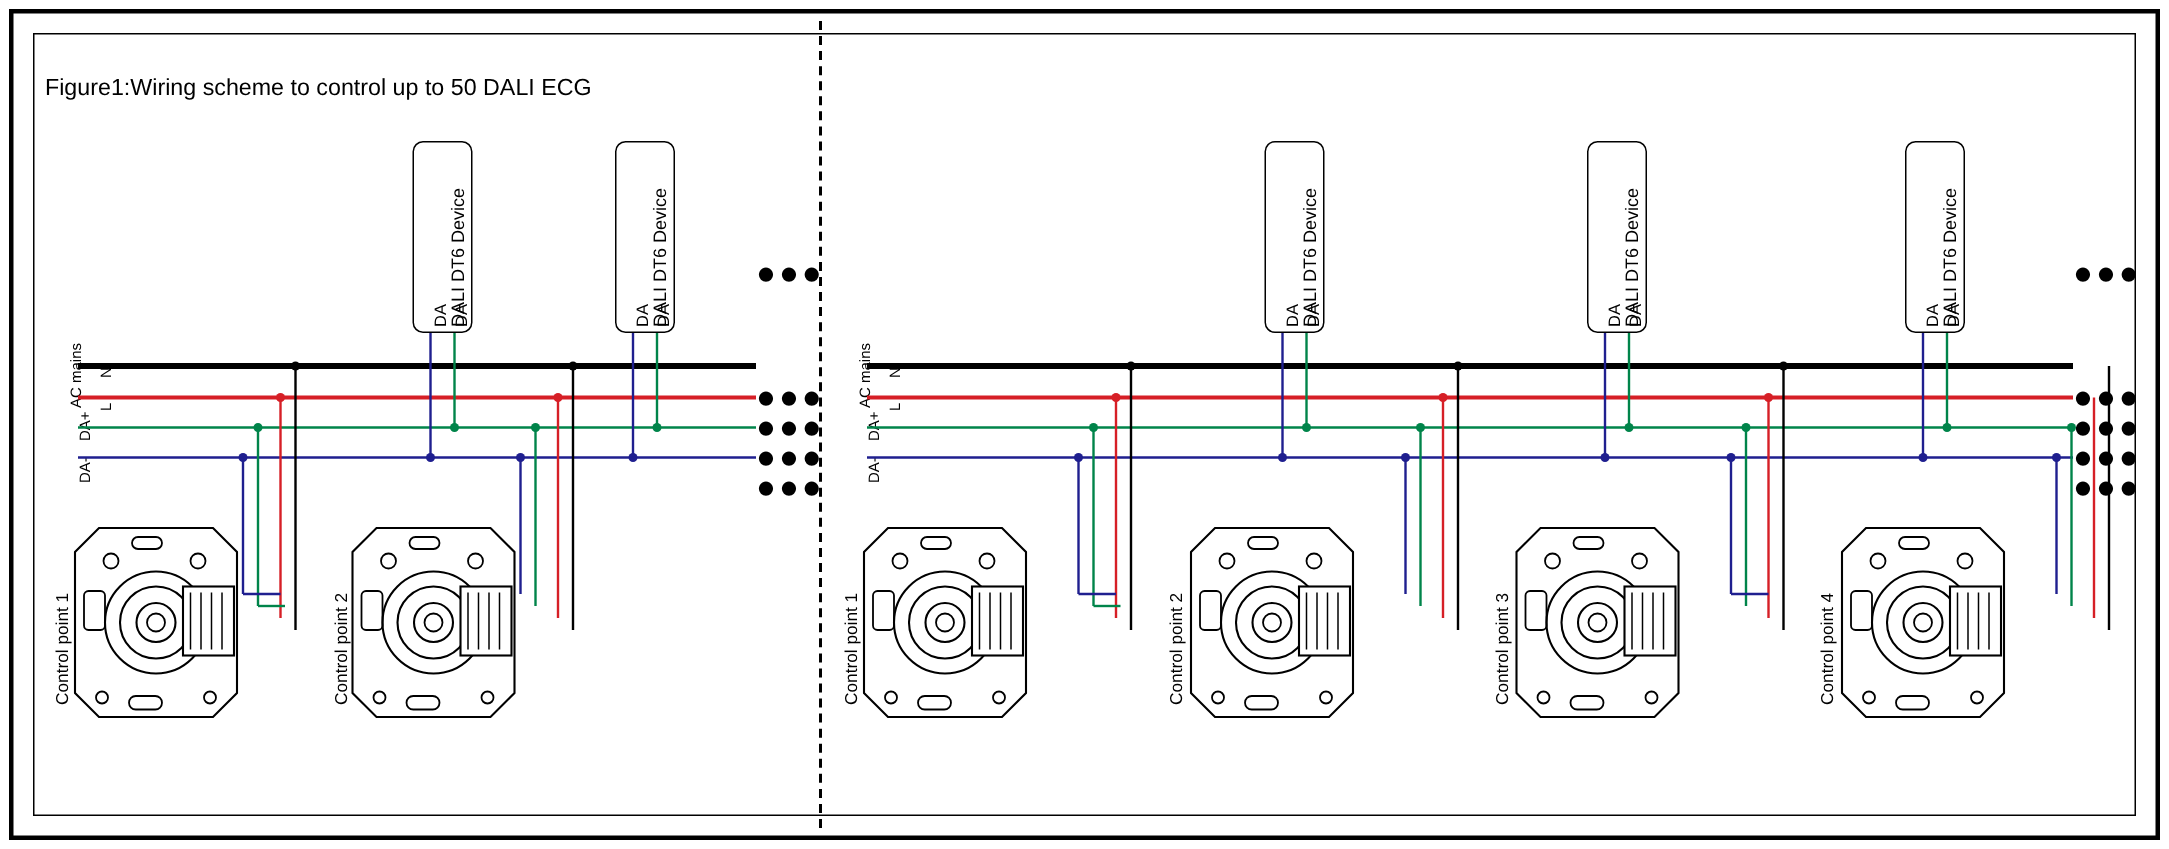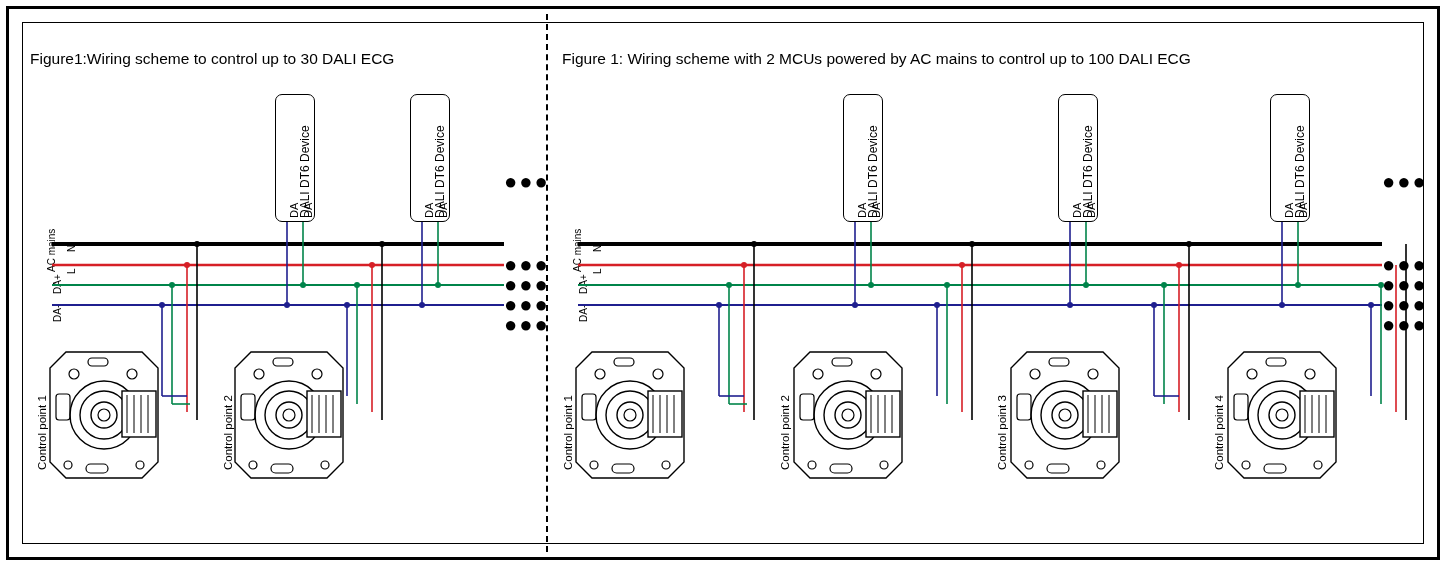--- a/index.html
+++ b/index.html
@@ -54,21 +54,21 @@
 <body>
 
 <div id="page">
 
   <div class="outer-frame"></div>
   <div class="inner-frame"></div>
   <div class="divider"></div>
 
   <div class="panel" style="left:22px;width:524px;">
 
-    <div class="panel-title" style="left:8px;top:28px;">Figure1:Wiring scheme to control up to 30 DALI ECG</div>
+    <div class="panel-title" style="left:8px;top:28px;">Figure1:Wiring scheme to control up to 50 DALI ECG</div>
 
     <div class="ecg-box" style="left:253px;top:72px;width:40px;height:128px;"></div>
     <div class="ecg-label" style="left:276px;top:196px;">DALI DT6 Device</div>
     <div class="ecg-da" style="left:266px;top:196px;">DA</div>
     <div class="ecg-da" style="left:280px;top:196px;">DA</div>
 
     <div class="ecg-box" style="left:388px;top:72px;width:40px;height:128px;"></div>
     <div class="ecg-label" style="left:411px;top:196px;">DALI DT6 Device</div>
     <div class="ecg-da" style="left:401px;top:196px;">DA</div>
     <div class="ecg-da" style="left:415px;top:196px;">DA</div>
@@ -165,21 +165,20 @@
         <line x1="290" y1="373" x2="290" y2="411" stroke="#000000" stroke-width="1"></line>
         <line x1="297" y1="373" x2="297" y2="411" stroke="#000000" stroke-width="1"></line>
         <line x1="304" y1="373" x2="304" y2="411" stroke="#000000" stroke-width="1"></line>
         <line x1="311" y1="373" x2="311" y2="411" stroke="#000000" stroke-width="1"></line>
       </g>
     </svg>
   </div>
 
   <div class="panel" style="left:548px;width:876px;">
 
-    <div class="panel-title" style="left:14px;top:28px;">Figure 1: Wiring scheme with 2 MCUs powered by AC mains to control up to 100 DALI ECG</div>
 
     <div class="ecg-box" style="left:295px;top:72px;width:40px;height:128px;"></div>
     <div class="ecg-label" style="left:318px;top:196px;">DALI DT6 Device</div>
     <div class="ecg-da" style="left:308px;top:196px;">DA</div>
     <div class="ecg-da" style="left:322px;top:196px;">DA</div>
 
     <div class="ecg-box" style="left:510px;top:72px;width:40px;height:128px;"></div>
     <div class="ecg-label" style="left:533px;top:196px;">DALI DT6 Device</div>
     <div class="ecg-da" style="left:523px;top:196px;">DA</div>
     <div class="ecg-da" style="left:537px;top:196px;">DA</div>

